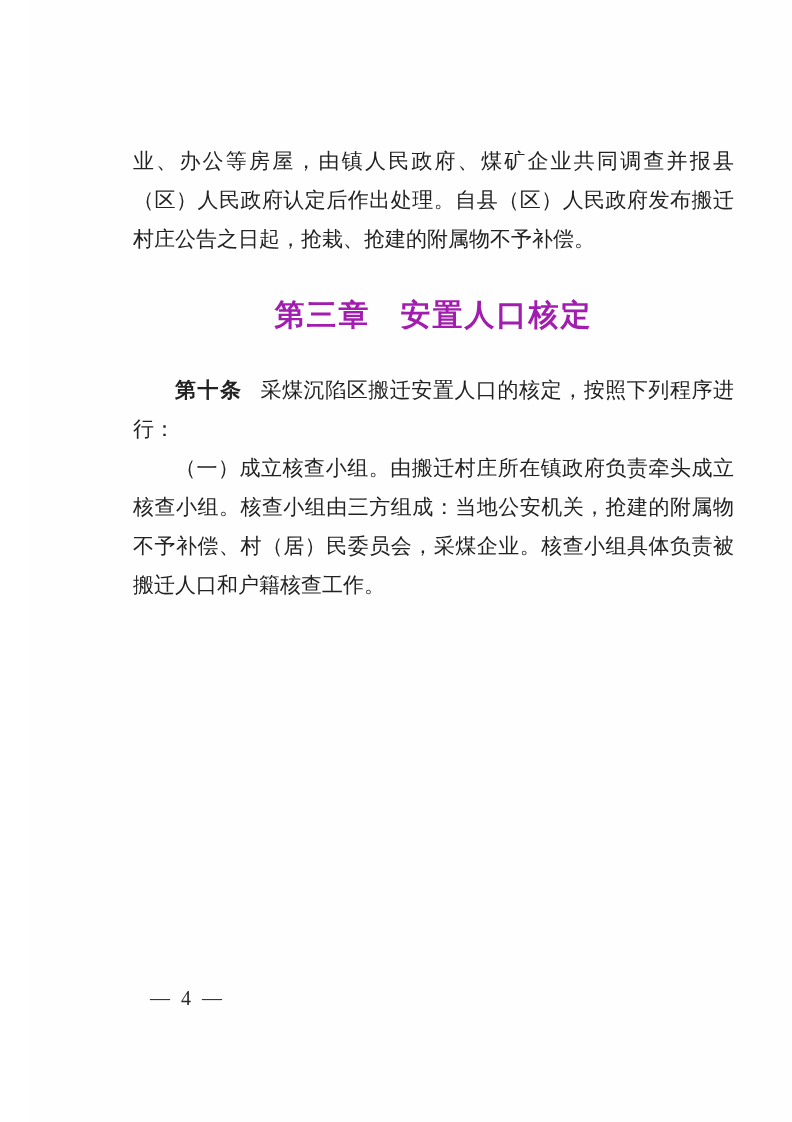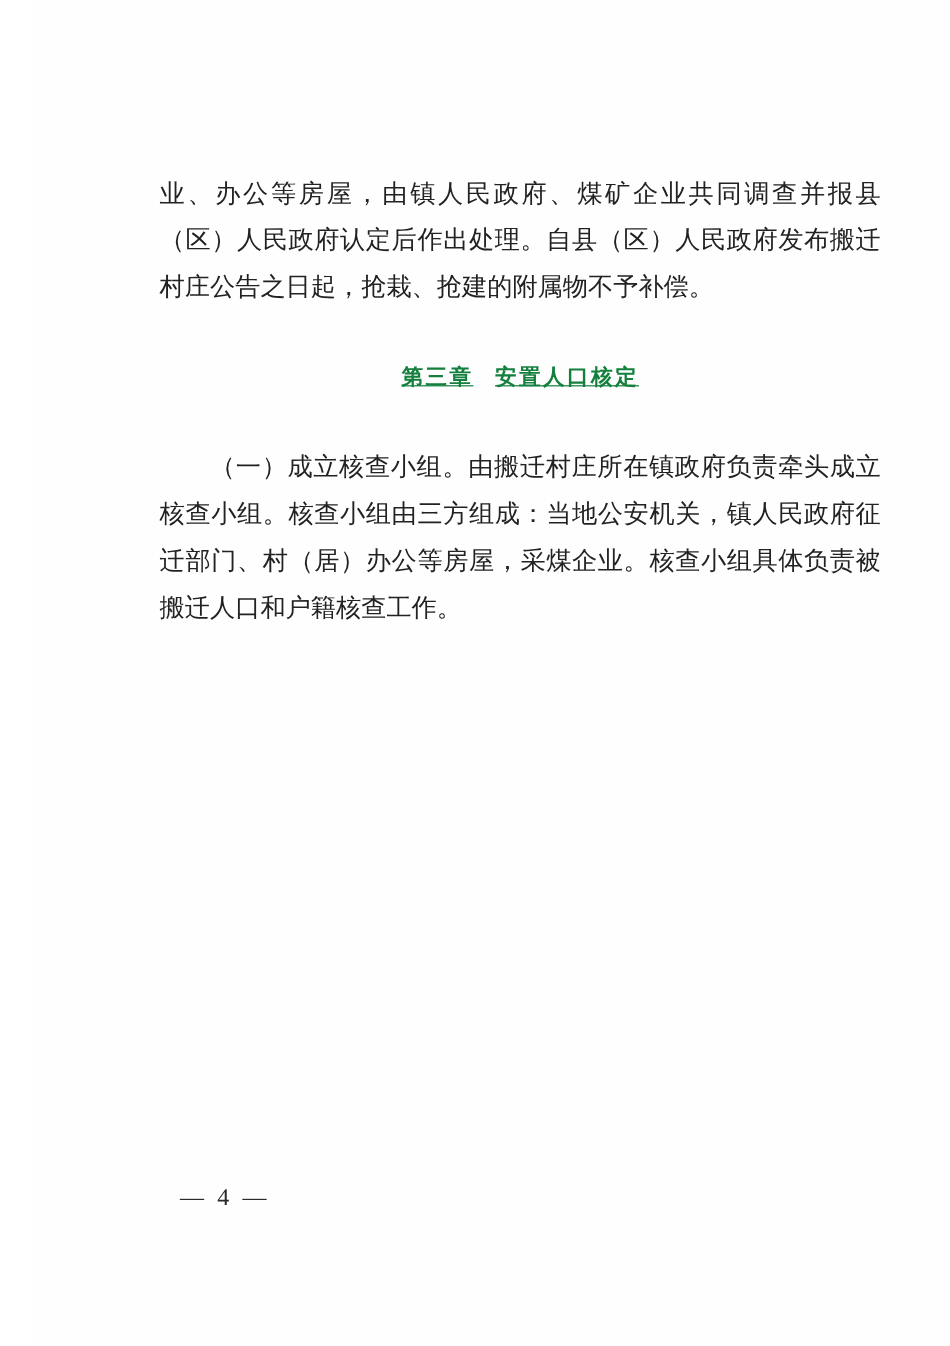--- a/index.html
+++ b/index.html
@@ -39,25 +39,24 @@
     font-weight: bold;
     margin-right: 0.85em;
     letter-spacing: 1px;
   }
   .chapter-heading {
     margin: 36px 0 36px 0;
     text-align: center;
     text-indent: 0;
     font-family: "Liberation Sans", "DejaVu Sans", sans-serif;
     font-weight: bold;
-    font-size: 18px;
+    font-size: 30px;
     line-height: 39px;
-    color: #15803d;
+    color: #a21caf;
     letter-spacing: 2px;
-    text-decoration: underline;
   }
   .chapter-heading .chapter-label {
     margin-right: 1em;
   }
   .page-footer {
     position: absolute;
     left: 122px;
     top: 984px;
     font-family: "Liberation Serif", "DejaVu Serif", serif;
     font-size: 20px;
@@ -71,22 +70,23 @@
 
 <div class="doc-page">
 
   <main class="text-block">
 
     <p class="para no-indent">业、办公等房屋，由镇人民政府、煤矿企业共同调查并报县（区）人民政府认定后作出处理。自县（区）人民政府发布搬迁村庄公告之日起，抢栽、抢建的附属物不予补偿。</p>
 
 
     <h2 class="chapter-heading"><span class="chapter-label">第三章</span><span>安置人口核定</span></h2>
 
+    <p class="para"><span class="article-label">第十条</span><span>采煤沉陷区搬迁安置人口的核定，按照下列程序进行：</span></p>
 
-    <p class="para">（一）成立核查小组。由搬迁村庄所在镇政府负责牵头成立核查小组。核查小组由三方组成：当地公安机关，镇人民政府征迁部门、村（居）办公等房屋，采煤企业。核查小组具体负责被搬迁人口和户籍核查工作。</p>
+    <p class="para">（一）成立核查小组。由搬迁村庄所在镇政府负责牵头成立核查小组。核查小组由三方组成：当地公安机关，抢建的附属物不予补偿、村（居）民委员会，采煤企业。核查小组具体负责被搬迁人口和户籍核查工作。</p>
 
 
 
   </main>
 
   <footer class="page-footer">
     <span>— 4 —</span>
   </footer>
 
 </div>

